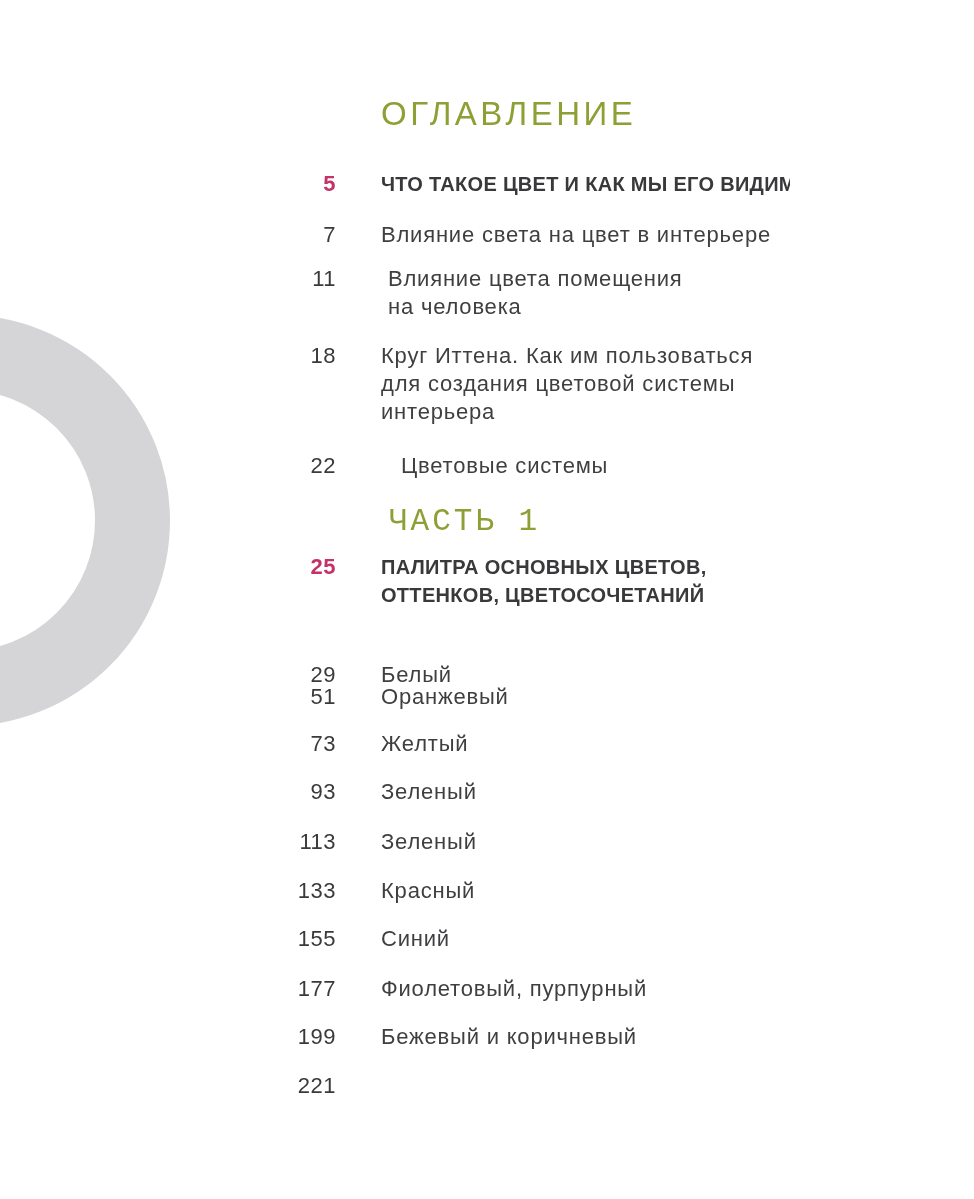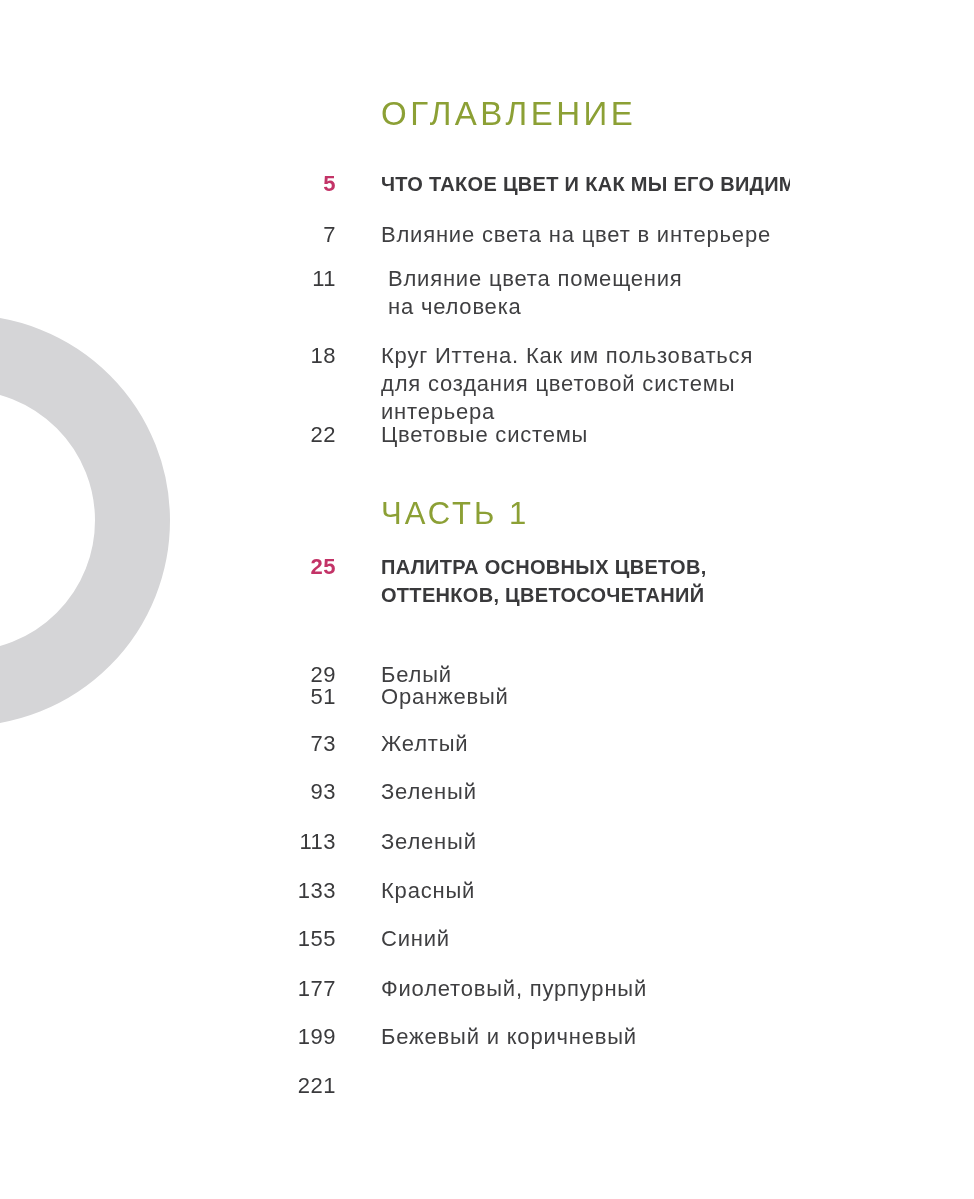--- a/index.html
+++ b/index.html
@@ -40,26 +40,27 @@
     font-size: 33px;
     line-height: 40px;
     font-weight: 400;
     letter-spacing: 3.5px;
     color: #8ca035;
   }
   h2.part {
     position: absolute;
     left: 381px;
     top: 495px;
-    margin: 0;
+    margin: 8px;
     font-size: 31px;
     line-height: 38px;
     font-weight: 400;
     letter-spacing: 3px;
     color: #8ca035;
+    font-family: Liberation Mono, monospace;
   }
   .row {
     position: absolute;
     left: 0;
     width: 974px;
     display: flex;
     align-items: baseline;
   }
   .num {
     display: inline-block;
@@ -89,21 +90,21 @@
     font-weight: 700;
     letter-spacing: 0.3px;
     color: #39393b;
     line-height: 28px;
   }
   
   #sec1 .row:nth-child(1) { top: 170px; }
   #sec1 .row:nth-child(2) { top: 221px; }
   #sec1 .row:nth-child(3) { top: 265px; gap: 7px; }
   #sec1 .row:nth-child(4) { top: 342px; }
-  #sec1 .row:nth-child(5) { top: 421px; }
+  #sec1 .row:nth-child(5) { top: 452px; gap: 20px; }
   
   #sec2 .row:nth-child(1)  { top: 553px; }
   #sec2 .row:nth-child(2)  { top: 661px; }
   #sec2 .row:nth-child(3)  { top: 683px; }
   #sec2 .row:nth-child(4)  { top: 730px; }
   #sec2 .row:nth-child(5)  { top: 778px; }
   #sec2 .row:nth-child(6)  { top: 828px; }
   #sec2 .row:nth-child(7)  { top: 877px; }
   #sec2 .row:nth-child(8)  { top: 925px; }
   #sec2 .row:nth-child(9)  { top: 975px; }

